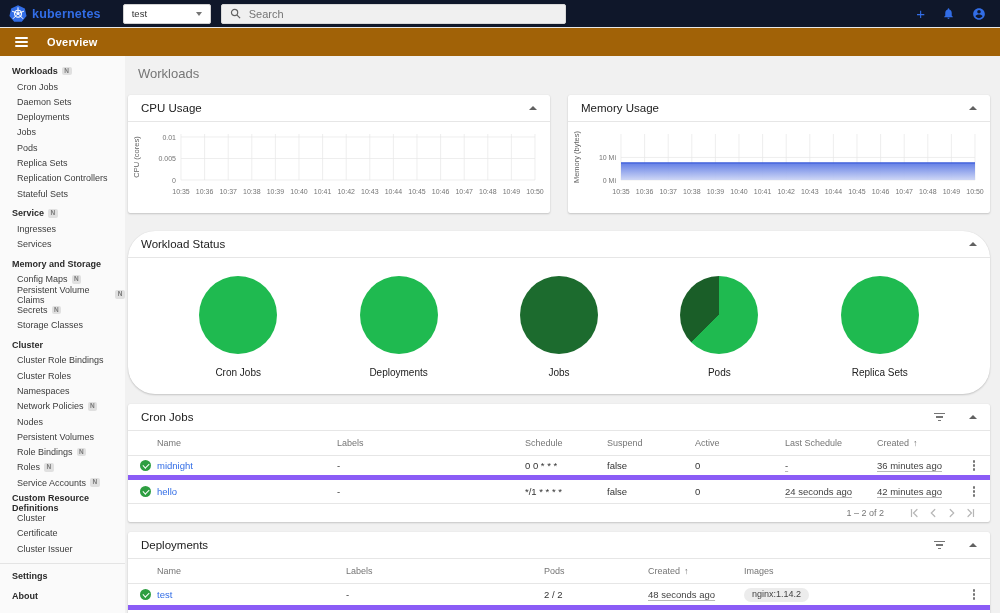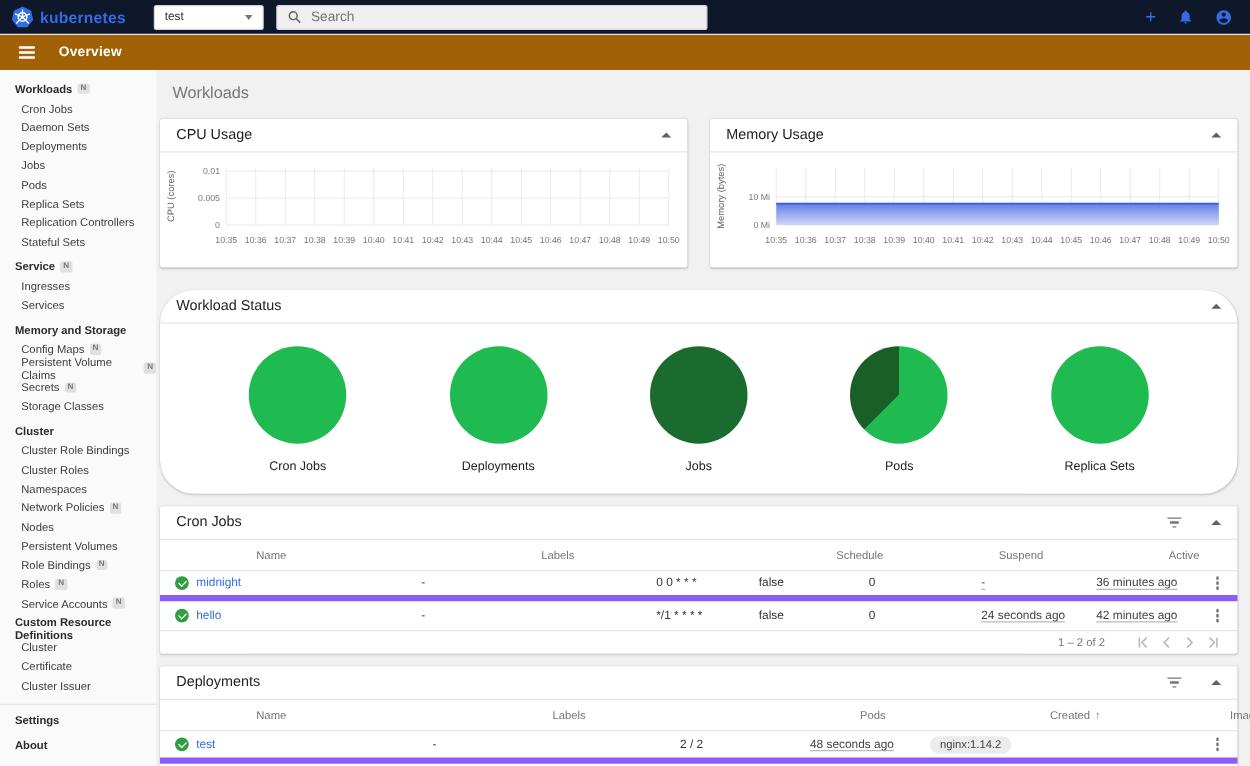--- a/index.html
+++ b/index.html
@@ -71,21 +71,21 @@
   .pies { display:flex; justify-content:space-around; align-items:flex-start; padding:18px 30px 16px 30px; }
   .pie-wrap { text-align:center; width:110px; }
   .pie { width:78px; height:78px; border-radius:50%; margin:0 auto; }
   .pie-label { margin-top:13px; font-size:10px; color:#212121; }
 
   
   .table-card { margin-top:10px; }
   .tgrid { display:grid; align-items:center; padding:0 12px; }
   .cron-grid { grid-template-columns:17px 180px 188px 82px 88px 90px 92px 1fr 24px; }
   .dep-grid  { grid-template-columns:17px 189px 198px 104px 96px 1fr 24px; }
-  .thead-row { height:25px; border-bottom:1px solid #e6e6e6; color:#757575; font-size:9px;gap:48px; }
+  .thead-row { height:25px; border-bottom:1px solid #e6e6e6; color:#757575; font-size:9px; }
   .trow { height:24px; border-bottom:5px solid #8b5cf6; font-size:9.5px; color:#333; }
   .dep-row { height:26px; }
   .trow:last-of-type { border-bottom:1px solid #e6e6e6; }
   .sort-arrow { margin-left:4px; color:#757575; font-size:9px; }
   .check { width:11px; height:11px; border-radius:50%; background:#2e9e41;
     position:relative; display:inline-block; }
   .check::after { content:""; position:absolute; left:3.6px; top:1.6px; width:2.8px; height:5.2px;
     border:solid #fff; border-width:0 1.4px 1.4px 0; transform:rotate(45deg); }
   .link { color:#326de6; cursor:pointer; }
   .u { text-decoration:underline; text-decoration-color:#b9b9b9; text-underline-offset:2px; color:#424242; }

